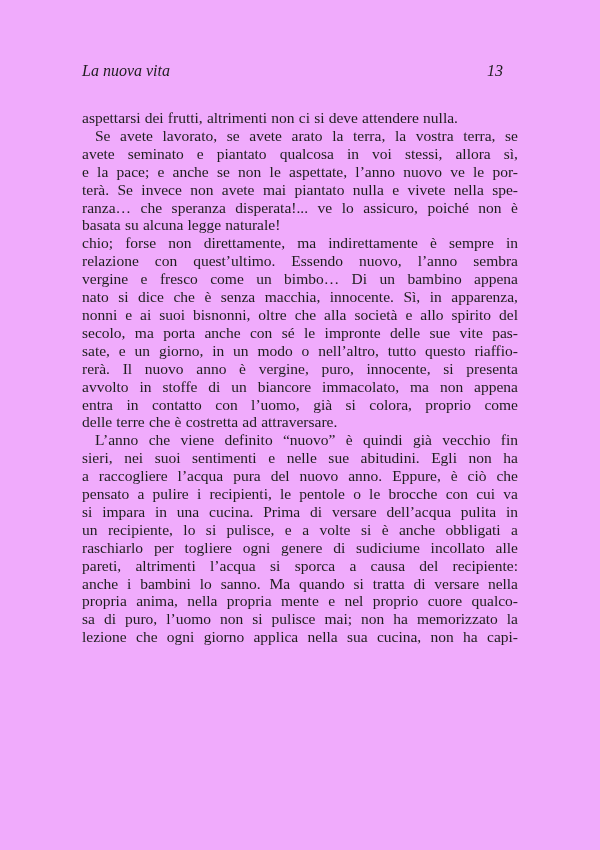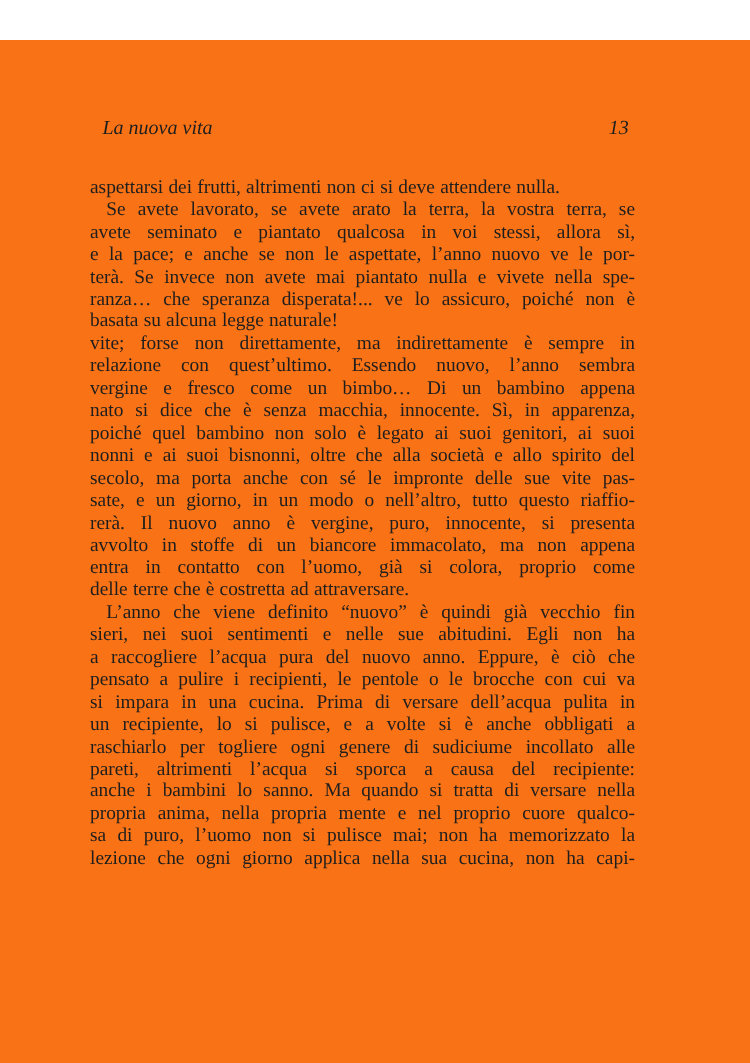--- a/index.html
+++ b/index.html
@@ -11,41 +11,40 @@
     height: 850px;
     background: #ffffff;
     font-family: "Liberation Serif", serif;
     color: #1e1e1e;
     position: relative;
     overflow: hidden;
   }
   .page {
     position: absolute;
     inset: 0;
-    background: #f97316;
-    margin-top: 32px;
+    background: #f0abfc;
   }
   .running-head {
     position: absolute;
     left: 82px;
     width: 436px;
     top: 62px;
     display: flex;
     justify-content: space-between;
     align-items: baseline;
     font-style: italic;
     font-size: 16px;
     line-height: 18px;
   }
   .folio {
     margin-right: 15px;
   }
   .body-text {
     position: absolute;
-    left: 72px;
+    left: 82px;
     width: 436px;
     top: 109px;
     font-size: 15.5px;
     line-height: 17.9px;
     word-spacing: 0.02em;
   }
   .line {
     text-align: justify;
     text-align-last: justify;
     white-space: normal;
@@ -67,25 +66,24 @@
     <span class="folio">13</span>
   </div>
   <div class="body-text" id="body-text">
       <div class="line last">aspettarsi dei frutti, altrimenti non ci si deve attendere nulla.</div>
       <div class="line indent">Se avete lavorato, se avete arato la terra, la vostra terra, se</div>
       <div class="line">avete seminato e piantato qualcosa in voi stessi, allora sì,</div>
       <div class="line">e la pace; e anche se non le aspettate, l’anno nuovo ve le por-</div>
       <div class="line">terà. Se invece non avete mai piantato nulla e vivete nella spe-</div>
       <div class="line">ranza… che speranza disperata!... ve lo assicuro, poiché non è</div>
       <div class="line last">basata su alcuna legge naturale!</div>
-      <div class="line">vite; forse non direttamente, ma indirettamente è sempre in</div>
+      <div class="line">chio; forse non direttamente, ma indirettamente è sempre in</div>
       <div class="line">relazione con quest’ultimo. Essendo nuovo, l’anno sembra</div>
       <div class="line">vergine e fresco come un bimbo… Di un bambino appena</div>
       <div class="line">nato si dice che è senza macchia, innocente. Sì, in apparenza,</div>
-      <div class="line">poiché quel bambino non solo è legato ai suoi genitori, ai suoi</div>
       <div class="line">nonni e ai suoi bisnonni, oltre che alla società e allo spirito del</div>
       <div class="line">secolo, ma porta anche con sé le impronte delle sue vite pas-</div>
       <div class="line">sate, e un giorno, in un modo o nell’altro, tutto questo riaffio-</div>
       <div class="line">rerà. Il nuovo anno è vergine, puro, innocente, si presenta</div>
       <div class="line">avvolto in stoffe di un biancore immacolato, ma non appena</div>
       <div class="line">entra in contatto con l’uomo, già si colora, proprio come</div>
       <div class="line last">delle terre che è costretta ad attraversare.</div>
       <div class="line indent">L’anno che viene definito “nuovo” è quindi già vecchio fin</div>
       <div class="line">sieri, nei suoi sentimenti e nelle sue abitudini. Egli non ha</div>
       <div class="line">a raccogliere l’acqua pura del nuovo anno. Eppure, è ciò che</div>

